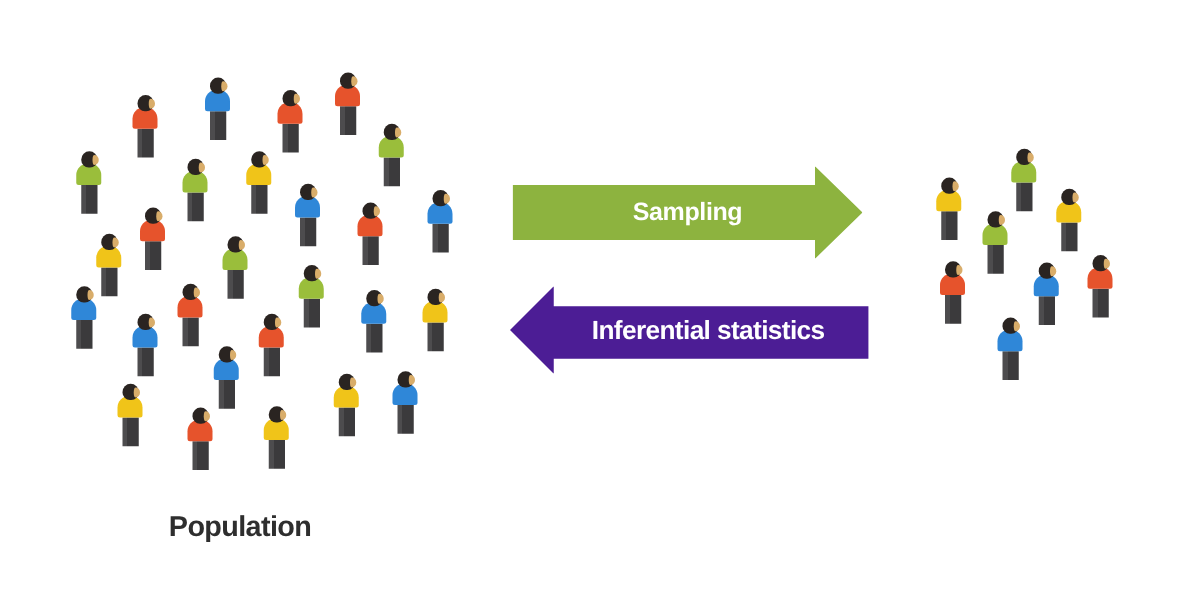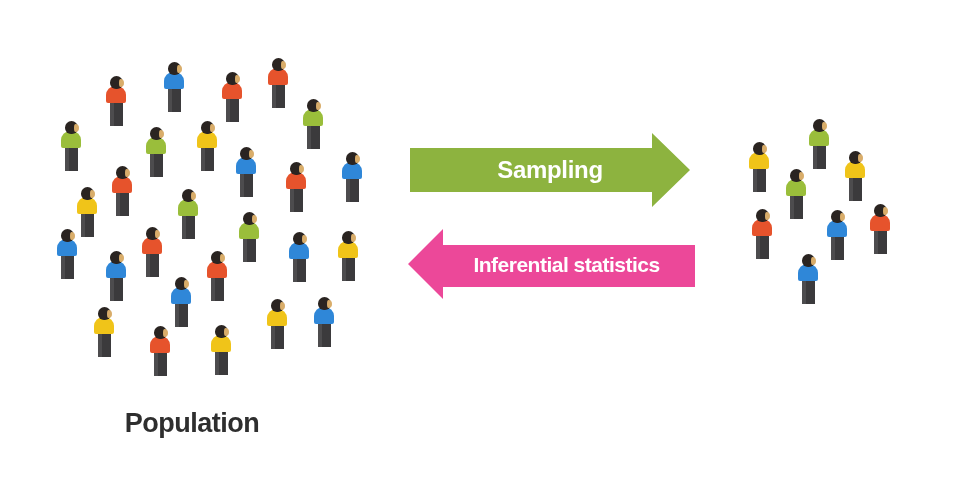--- a/index.html
+++ b/index.html
@@ -38,29 +38,29 @@
   }
   .arrow-right {
     left:410px; top:133px; width:280px; height:74px;
     clip-path:polygon(0 15px, 242px 15px, 242px 0, 280px 37px, 242px 74px, 242px 59px, 0 59px);
   }
   .arrow-left {
     left:408px; top:229px; width:287px; height:70px;
     clip-path:polygon(0 35px, 35px 0, 35px 16px, 287px 16px, 287px 58px, 35px 58px, 35px 70px);
   }
   .arrow-label {
-    color:var(--arrow-text,#fff); font-weight:700; font-size:24px;
+    color:var(--arrow-text,#fff); font-weight:700; font-size:20px;
     letter-spacing:-0.3px; white-space:nowrap; line-height:1;
   }
   .arrow-label-left { font-size:21px; padding-left:30px; letter-spacing:-0.5px; }
 
   
   .caption {
     position:absolute; width:220px; text-align:center;
-    color:var(--label-text,#2e2e2e); font-weight:700; font-size:27px;
+    color:var(--label-text,#2e2e2e); font-weight:700; font-size:23px;
     letter-spacing:-0.5px; line-height:1.1; white-space:nowrap;
   }
   #population-label { left:82px;  top:409px; }
   #sample-label     { left:697px; top:403px; }
 </style>
 </head>
 <body>
 
 <div class="canvas">
 
@@ -311,20 +311,20 @@
         </div>
         <div class="torso" style="background: rgb(47, 135, 216);"></div>
         <div class="legs"></div>
       </div>
     </div>
 
   <div class="arrow arrow-right" style="background: rgb(141, 179, 63);">
     <span class="arrow-label">Sampling</span>
   </div>
 
-  <div class="arrow arrow-left" style="background: #ec4899;">
+  <div class="arrow arrow-left" style="background: #4c1d95;">
     <span class="arrow-label arrow-label-left">Inferential statistics</span>
   </div>
 
   <div class="caption" id="population-label">Population</div>
 
 
 </div>
 
 </body></html>

